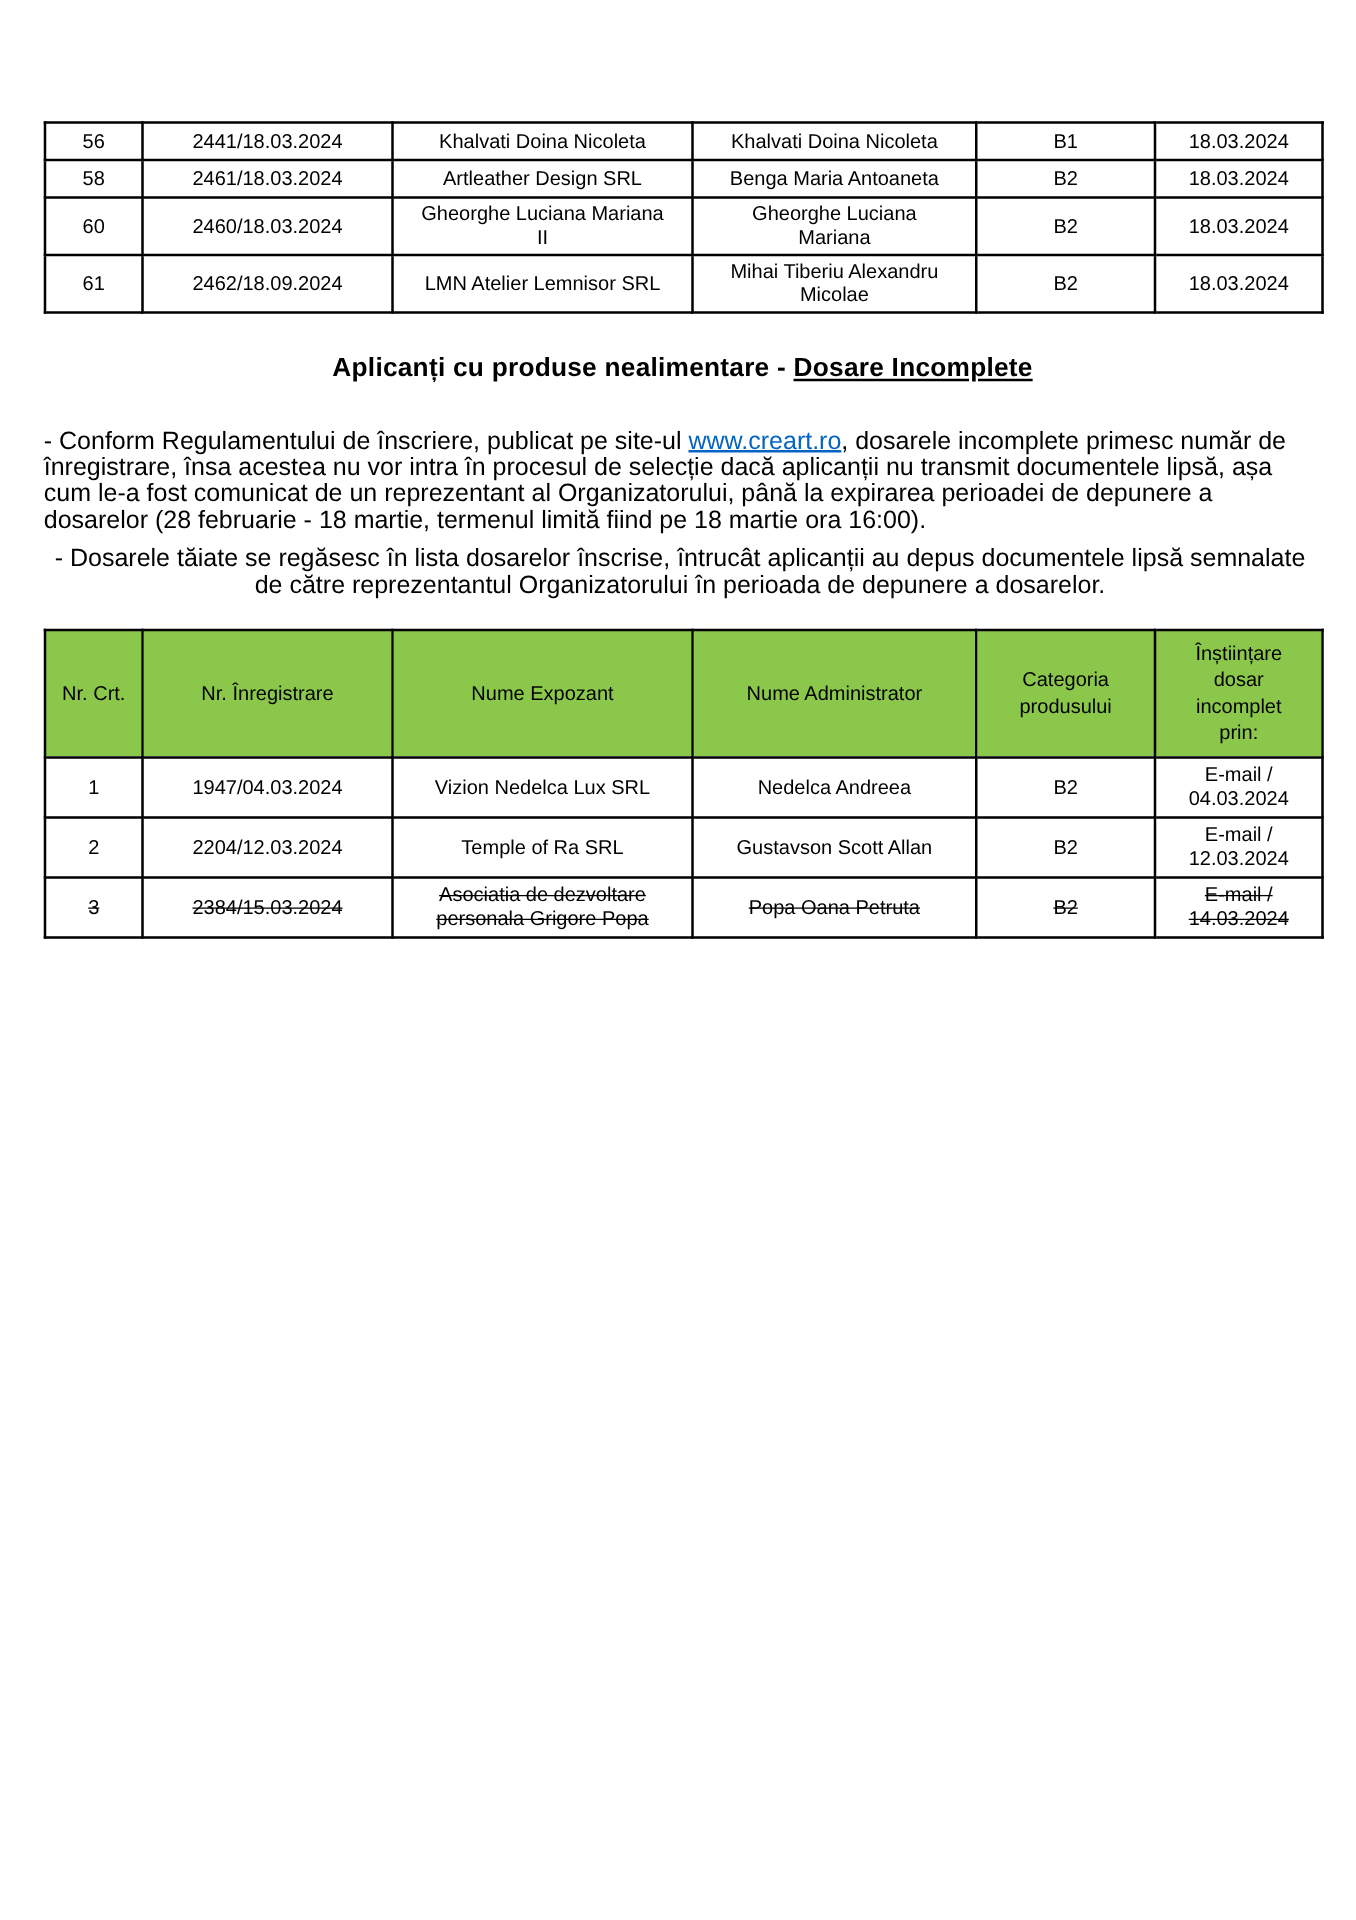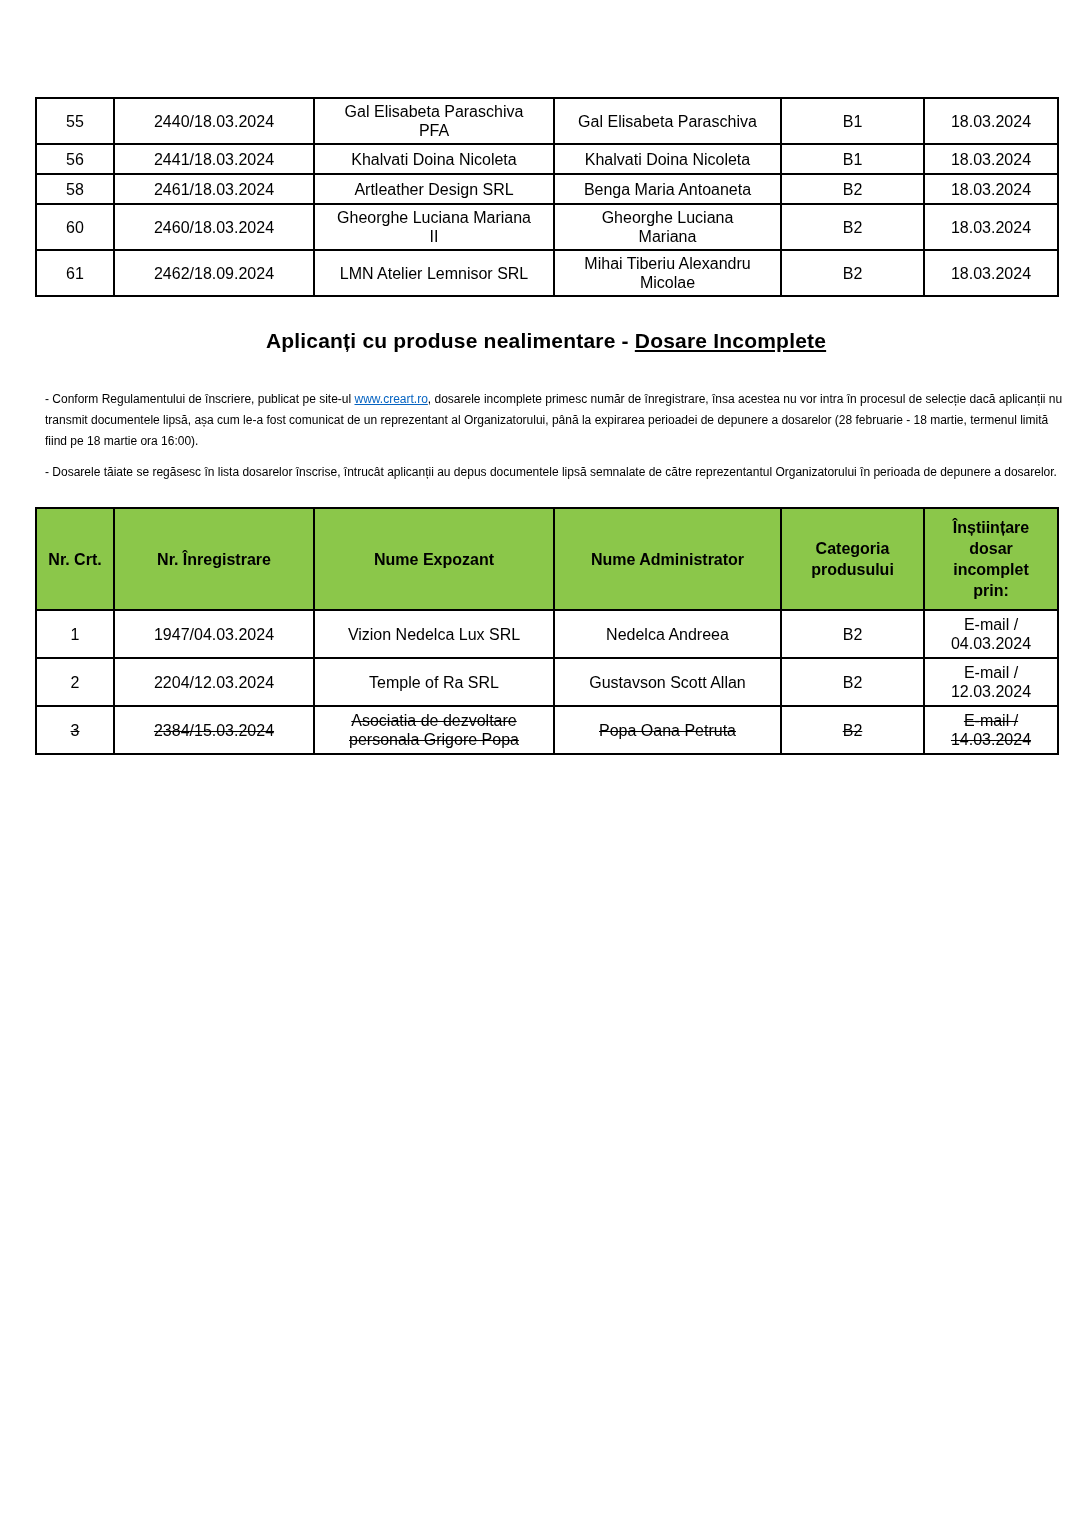--- a/index.html
+++ b/index.html
@@ -25,43 +25,43 @@
     font-size: 16px;
     line-height: 19px;
     padding: 3px 4px;
     white-space: pre-line;
     overflow: hidden;
   }
   .t1 td { height: 22px; }
   .t2 { margin-top: 24px; }
   .t2 th {
     background: var(--green, #8BC74A);
-    font-weight: bold;
+    font-weight: normal;
     line-height: 21px;
     padding: 8px 2px;
   }
   .t2 td { height: 40px; }
   tr.struck td { text-decoration: line-through; }
   h1 {
     font-size: 21px;
     font-weight: bold;
     text-align: center;
     margin: 32px 0 0 0;
     letter-spacing: 0.2px;
   }
   .underline { text-decoration: underline; text-align: center; }
   p.note {
-    font-size: 12px;
+    font-size: 20px;
     line-height: 21px;
-    margin: 10px;
+    margin: 0;
     width: 1018px;
     text-align: left;
   }
   p.note.first { margin-top: 36px; }
-  p.note.second { margin-top: 10px; }
+  p.note.second { margin-top: 10px; text-align: center; }
   a.doclink {
     color: var(--link, #0563C1);
     text-decoration: underline;
     cursor: pointer;
   }
 </style>
 </head>
 <body>
 
 <div class="page">
@@ -69,29 +69,20 @@
   <table class="tbl t1">
     <colgroup>
       <col style="width:78px">
         <col style="width:200px">
         <col style="width:240px">
       <col style="width:227px">
         <col style="width:143px">
         <col style="width:134px">
     </colgroup>
     <tbody>
-      <tr>
-        <td>55</td>
-        <td>2440/18.03.2024</td>
-        <td>Gal Elisabeta Paraschiva
-PFA</td>
-        <td>Gal Elisabeta Paraschiva</td>
-        <td>B1</td>
-        <td>18.03.2024</td>
-      </tr>
       <tr>
         <td>56</td>
         <td>2441/18.03.2024</td>
         <td>Khalvati Doina Nicoleta</td>
         <td>Khalvati Doina Nicoleta</td>
         <td>B1</td>
         <td>18.03.2024</td>
       </tr>
       <tr>
         <td>58</td>

